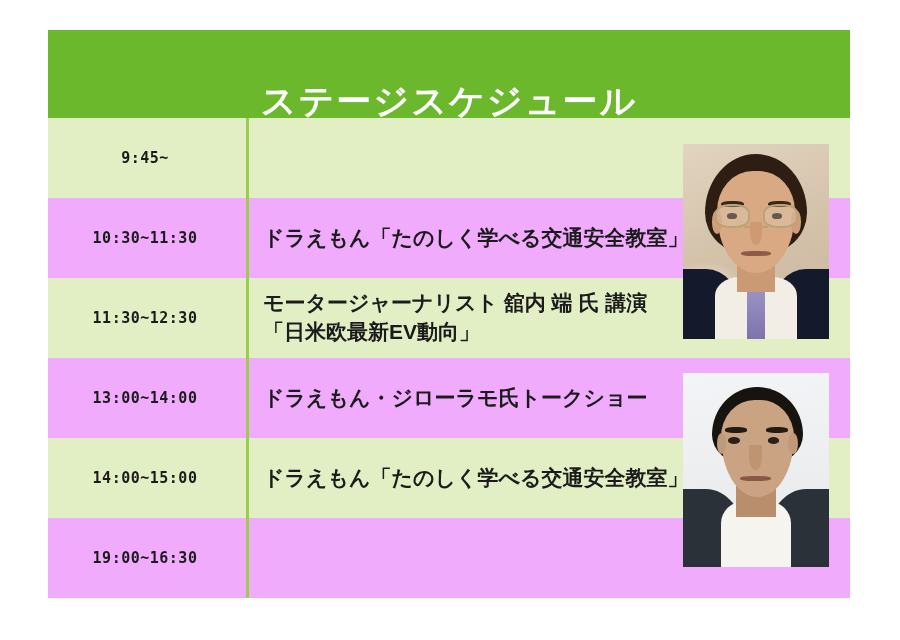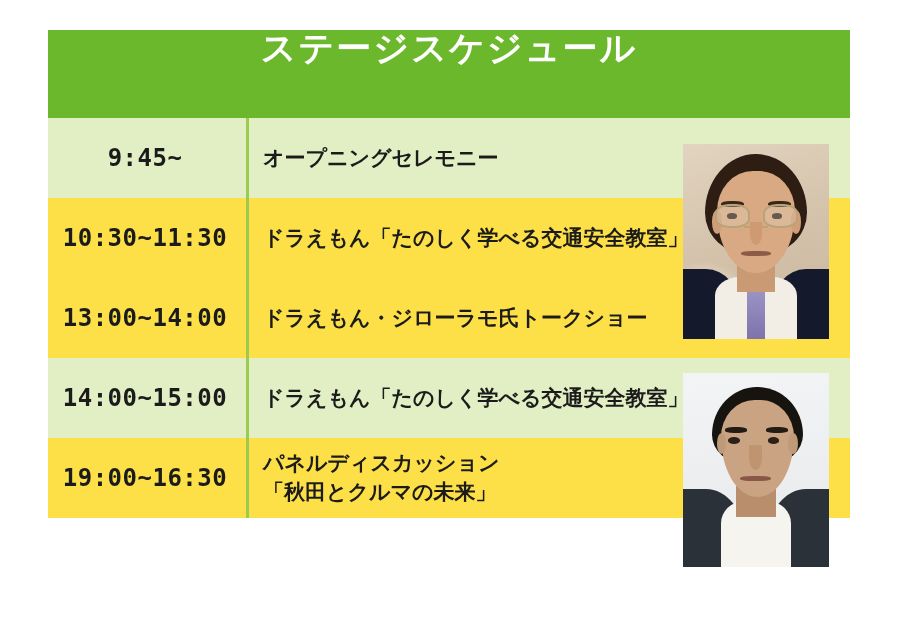--- a/index.html
+++ b/index.html
@@ -20,21 +20,21 @@
     left: 48px;
     top: 30px;
     width: 802px;
   }
 
   
   #schedule-header {
     height: 88px;
     background: #6BB82C;
     display: flex;
-    align-items: flex-start;
+    align-items: flex-end;
     justify-content: center;
   }
   #schedule-header .title {
     color: #ffffff;
     font-size: 35px;
     font-weight: bold;
     letter-spacing: 2px;
     line-height: 1;
     white-space: nowrap;
   }
@@ -43,34 +43,34 @@
   #schedule-table {
     position: relative;
   }
   .row {
     display: flex;
     align-items: stretch;
     height: 80px;
     position: relative;
   }
   .row.shaded { background: #E2EFC5; }
-  .row.plain  { background: #fde047; }
+  .row.plain  { background: #f0abfc; }
 
   .time-cell {
     width: 198px;
     flex: 0 0 198px;
     display: flex;
     align-items: center;
     justify-content: center;
     box-sizing: border-box;
     padding-right: 4px;
   }
   .time-cell .time-text {
     font-family: "DejaVu Sans Mono", "Liberation Mono", monospace;
-    font-size: 24px;
+    font-size: 15px;
     font-weight: bold;
     color: #1b1b1b;
     letter-spacing: 0.5px;
     white-space: nowrap;
   }
 
   .divider-cell {
     width: 3px;
     flex: 0 0 3px;
   }
@@ -295,37 +295,43 @@
     <div class="title">ステージスケジュール</div>
   </div>
 
   <div id="schedule-table">
 
     <div class="row shaded">
       <div class="time-cell">
         <span class="time-text">9:45~</span>
       </div>
       <div class="divider-cell"></div>
-      <div class="event-cell">
-        <span class="ev-line">オープニングセレモニー</span>
-
-      </div>
     </div>
 
     <div class="row plain">
       <div class="time-cell">
         <span class="time-text">10:30~11:30</span>
       </div>
       <div class="divider-cell"></div>
       <div class="event-cell">
         <span class="ev-line">ドラえもん「たのしく学べる交通安全教室」</span>
 
       </div>
     </div>
 
+    <div class="row shaded">
+      <div class="time-cell">
+        <span class="time-text">11:30~12:30</span>
+      </div>
+      <div class="divider-cell"></div>
+      <div class="event-cell">
+        <span class="ev-line">モータージャーナリスト 舘内 端 氏  講演</span>
+        <span class="ev-line">「日米欧最新EV動向」</span>
+      </div>
+    </div>
 
     <div class="row plain">
       <div class="time-cell">
         <span class="time-text">13:00~14:00</span>
       </div>
       <div class="divider-cell"></div>
       <div class="event-cell">
         <span class="ev-line">ドラえもん・ジローラモ氏トークショー</span>
       </div>
     </div>
@@ -339,24 +345,20 @@
         <span class="ev-line">ドラえもん「たのしく学べる交通安全教室」</span>
 
       </div>
     </div>
 
     <div class="row plain">
       <div class="time-cell">
         <span class="time-text">19:00~16:30</span>
       </div>
       <div class="divider-cell"></div>
-      <div class="event-cell">
-        <span class="ev-line">パネルディスカッション</span>
-        <span class="ev-line">「秋田とクルマの未来」</span>
-      </div>
     </div>
 
     <div id="column-divider"></div>
   </div>
 </div>
 
 <div class="photo" id="photo-1">
   <div class="portrait">
     <div class="bg"></div>
     <div class="glow"></div>

